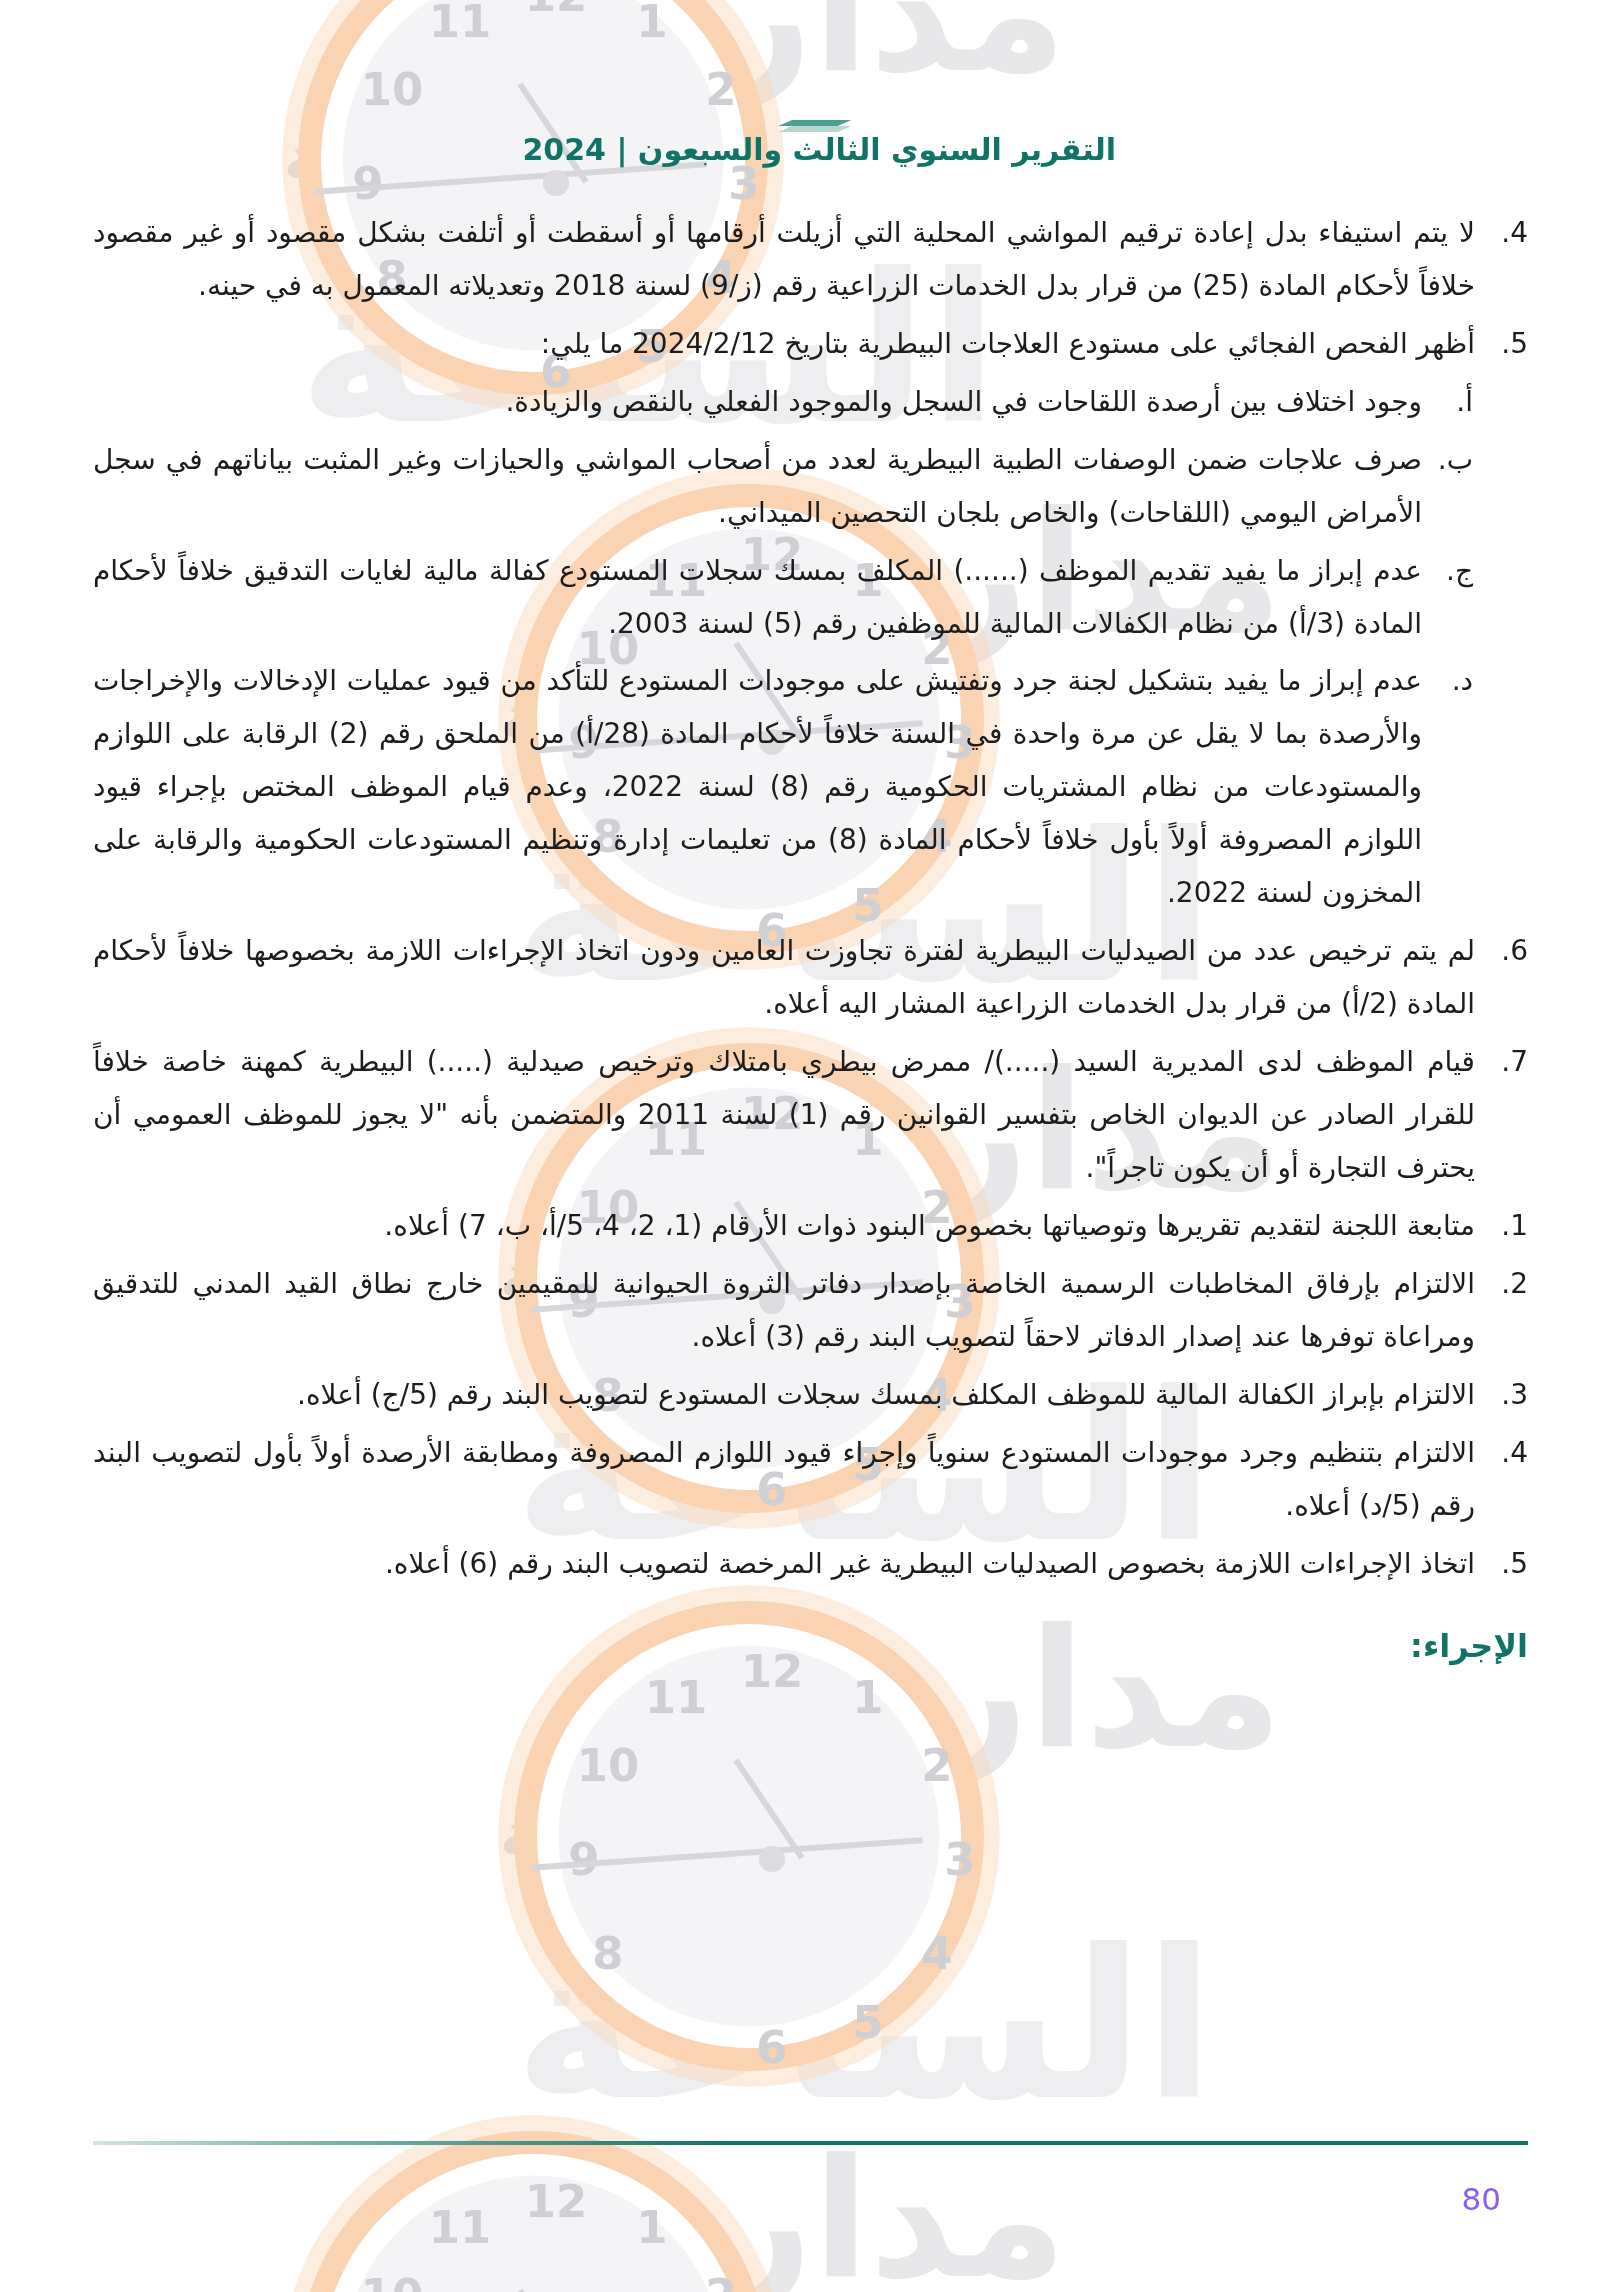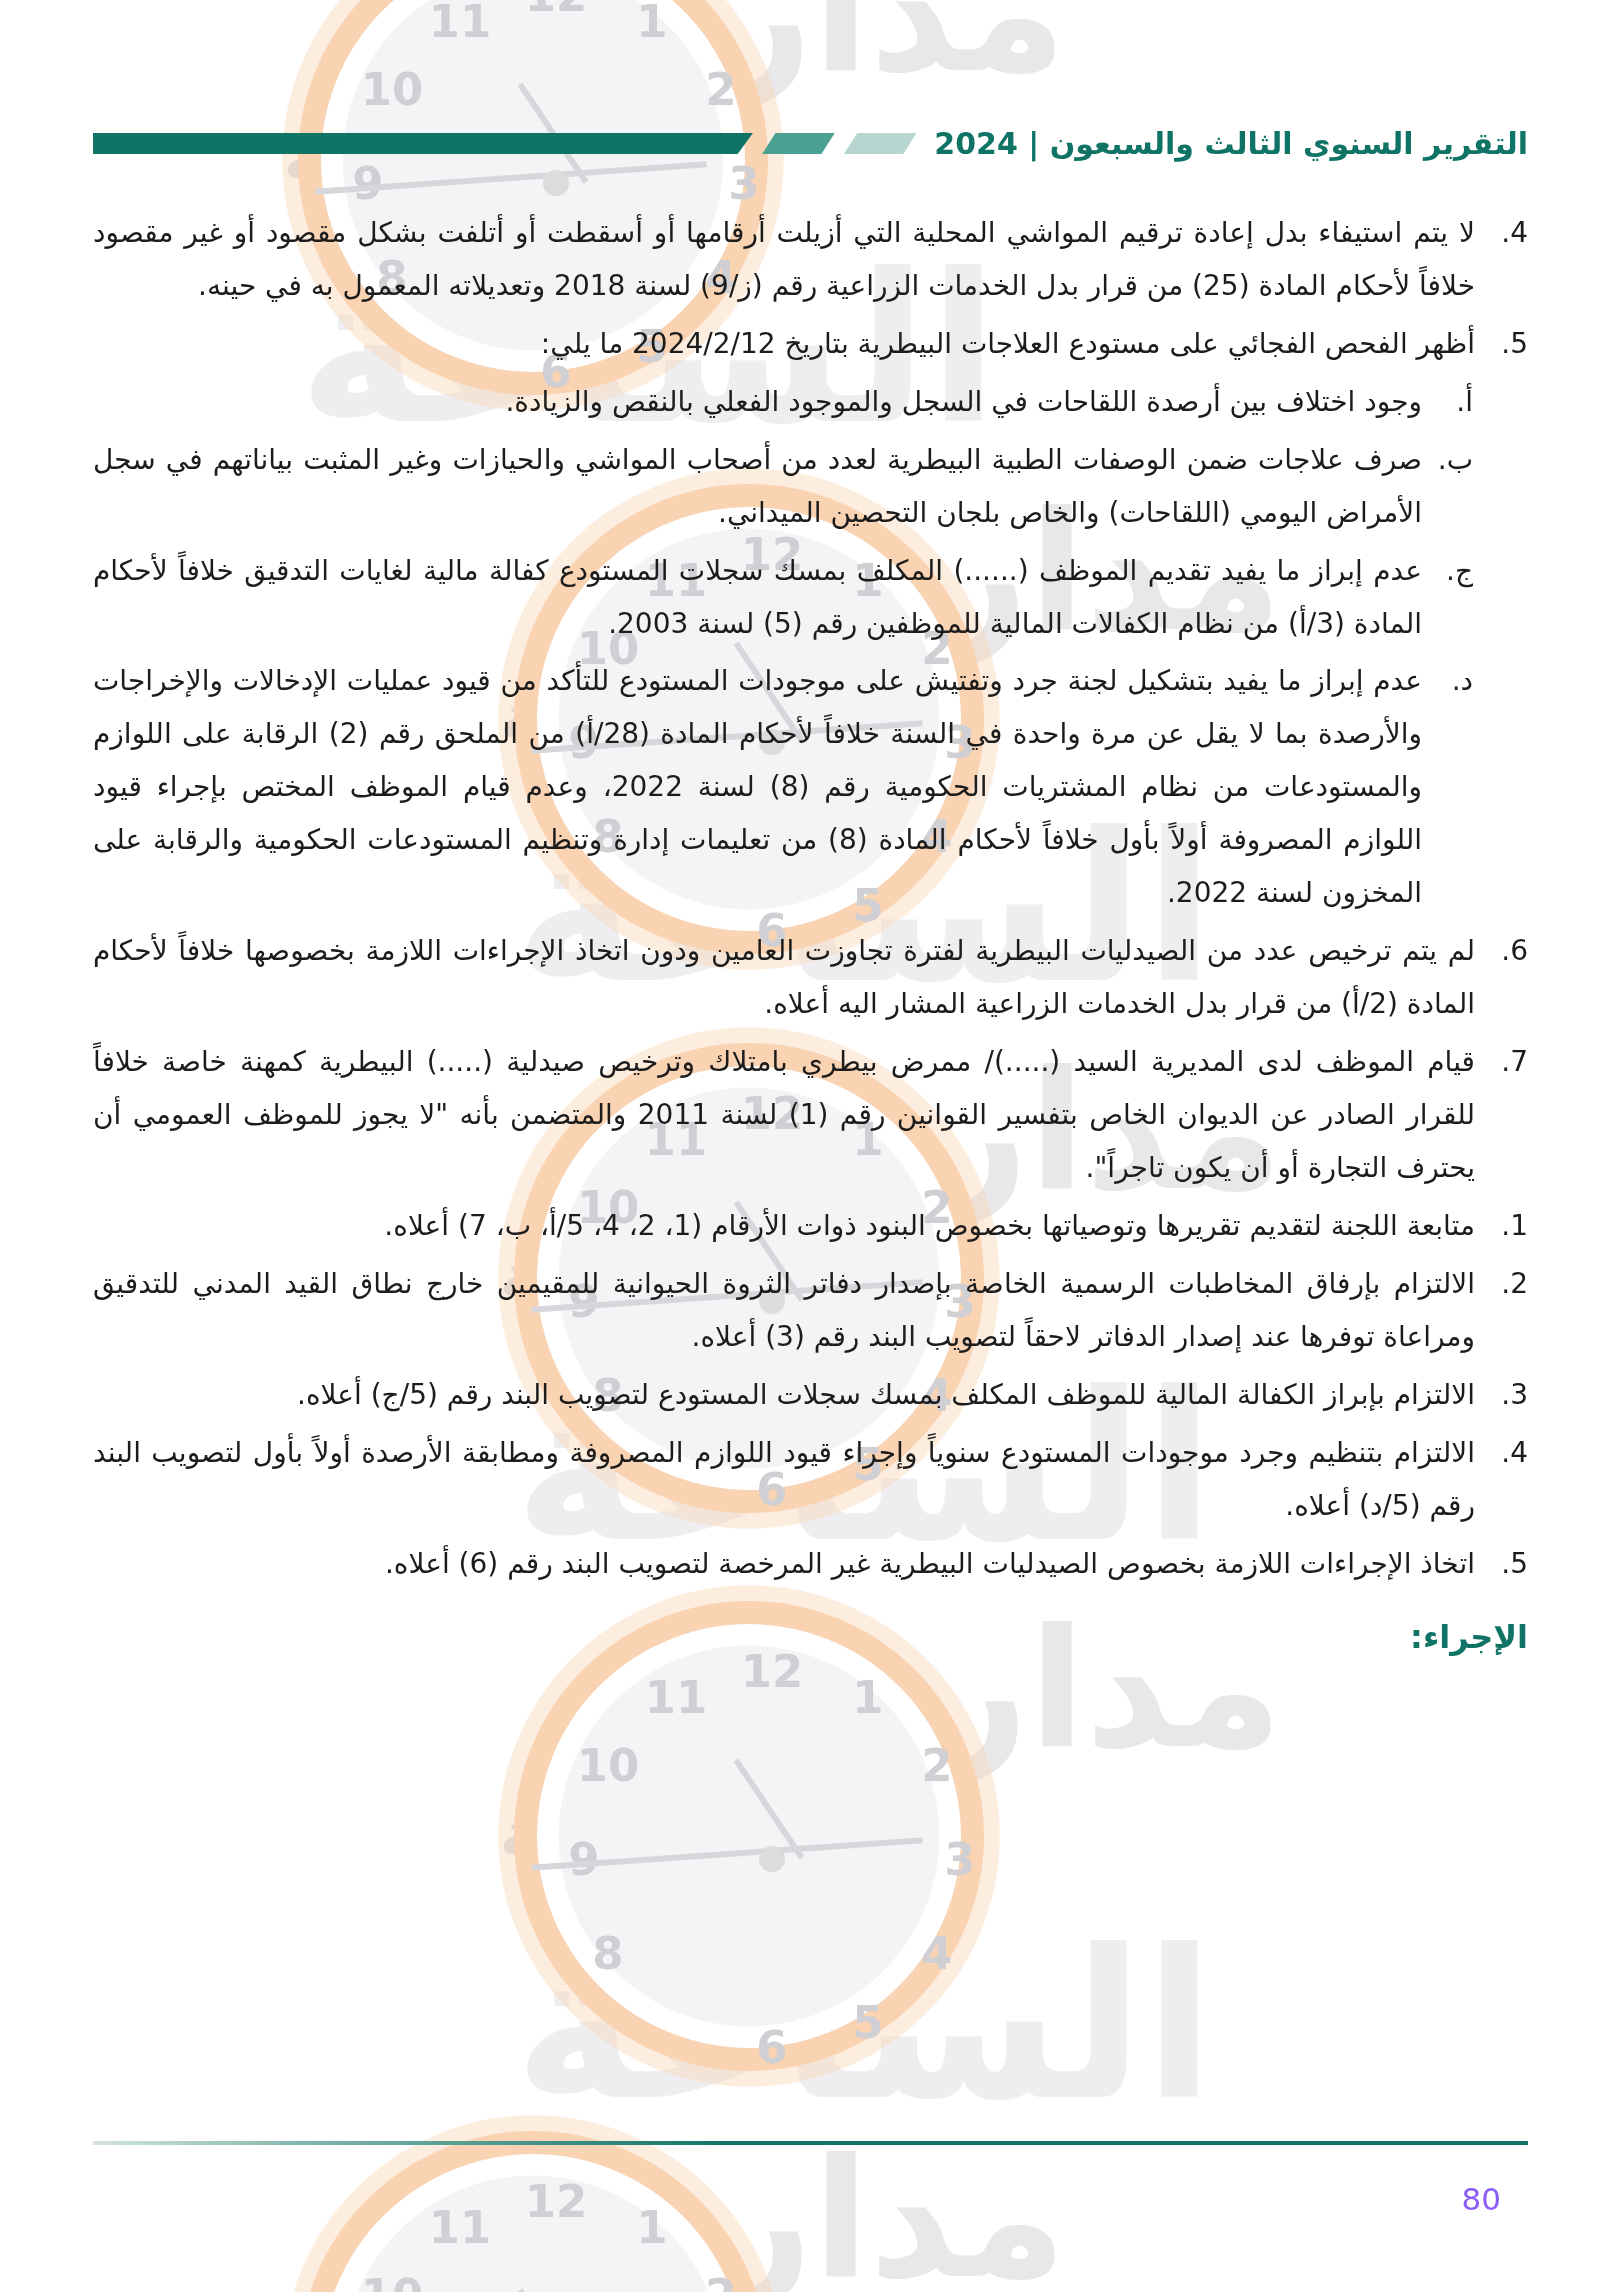--- a/index.html
+++ b/index.html
@@ -28,39 +28,39 @@
   .wm-hand{position:absolute;background:#d7d7db;}
   .h1{left:-5.9px;top:227px;width:392px;height:5.9px;transform:rotate(-4deg);}
   .h2{left:147px;top:231px;width:118px;height:5.9px;transform-origin:right center;transform:rotate(56deg);}
   .wm-pin{position:absolute;left:222px;top:222px;width:25.5px;height:25.5px;border-radius:50%;background:#dcdcdf;}
   .wm-madar{position:absolute;right:-13.7px;top:45px;font-size:165px;font-weight:bold;color:#e8e8eb;line-height:1;}
   .wm-ikhbaria{position:absolute;left:94px;top:243px;font-size:59px;font-weight:bold;color:var(--wm-gray);line-height:1;}
   .wm-saaa{position:absolute;left:108px;top:361px;font-size:206px;font-weight:bold;color:#eeeef1;line-height:1;}
 
   
   .hdr{position:absolute;top:120px;left:93px;right:93px;height:47px;z-index:2;
-       display:flex;flex-direction:row;align-items:center;direction:ltr;}
+       display:flex;flex-direction:column;align-items:center;direction:ltr;}
   .bar-main{flex:1;height:21.6px;background:var(--teal);
     clip-path:polygon(0 0,100% 0,calc(100% - 15.7px) 100%,0 100%);}
   .bar-seg{height:21.6px;width:73px;margin-left:8.8px;
     clip-path:polygon(13.7px 0,100% 0,calc(100% - 13.7px) 100%,0 100%);}
   .seg-mid{background:var(--teal-mid);}
   .seg-light{background:var(--teal-light);}
   .hdr-title{margin-left:17.6px;direction:rtl;font-size:30px;font-weight:bold;color:var(--teal);white-space:nowrap;}
 
   
   .content{position:absolute;top:206px;right:93px;left:93px;z-index:2;}
   .item{display:flex;margin-bottom:4.9px;}
   .num{flex:0 0 53px;width:53px;font-size:28px;line-height:53px;color:var(--ink);}
   .txt{flex:1;font-size:28px;line-height:53px;color:var(--ink);text-align:justify;}
   .sub{display:flex;margin-bottom:4.9px;padding-right:55px;}
   .sub .num{flex:0 0 51px;width:51px;}
   .source{margin:15.7px 0 0;font-size:24.5px;color:var(--teal);text-align:left;direction:rtl;}
   .sec-h{margin:61px 0 23.5px;font-size:32px;font-weight:bold;color:var(--teal);}
-  .sec-h.action{margin-top:28px;}
+  .sec-h.action{margin-top:37px;}
   .action-txt{margin:3.9px 0 0;font-size:28px;line-height:53px;color:var(--ink);text-align:justify;}
 
   
   .footer-line{position:absolute;top:2141px;left:93px;right:93px;height:3.9px;z-index:2;
     background:linear-gradient(to left,var(--teal) 55%,#7fb5ab 85%,#d3e4e0);}
   .page-num{position:absolute;top:2164px;right:120px;z-index:2;font-size:31px;color:#8b5cf6;direction:ltr;margin-top:17px;}
 </style>
 </head>
 <body>
 

